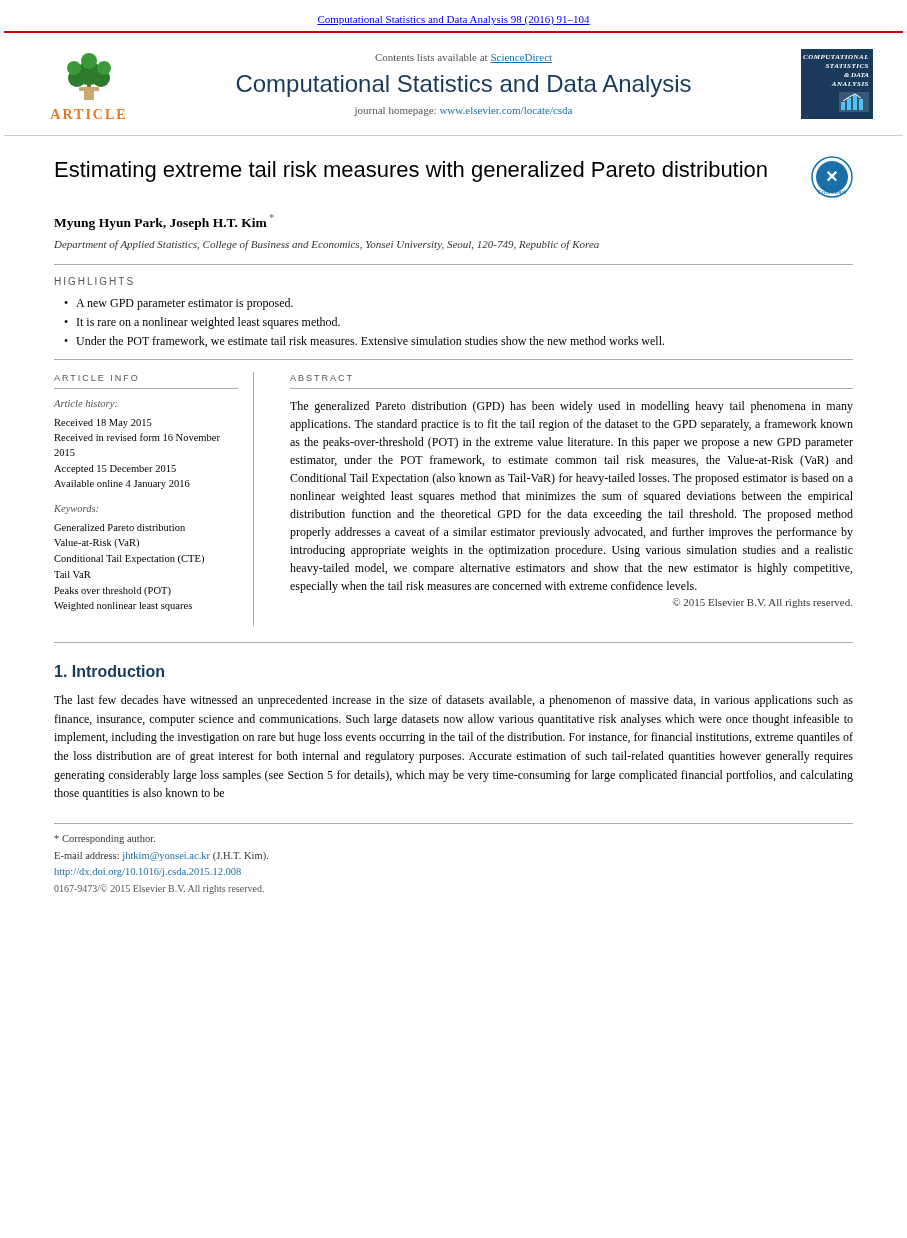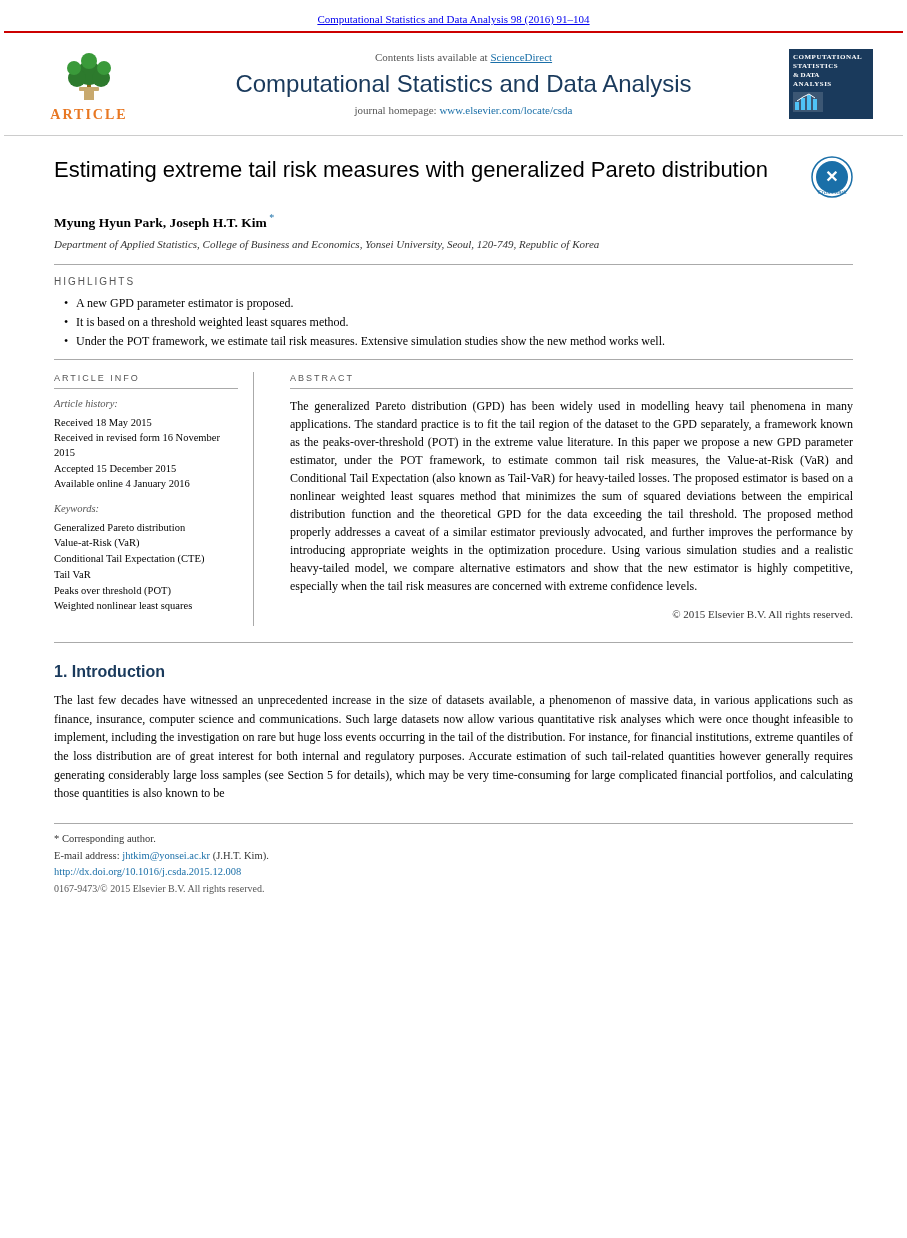--- a/index.html
+++ b/index.html
@@ -78,33 +78,34 @@
       color: #1a6fa8;
       text-decoration: none;
     }
     .journal-logo-right {
       width: 90px;
       flex-shrink: 0;
       display: flex;
       justify-content: flex-end;
     }
     .csda-box {
-      width: 84px;
+      width: 72px;
       height: 70px;
       background: #1a3a5c;
       color: white;
       font-size: 8px;
       display: flex;
       flex-direction: column;
       justify-content: center;
-      align-items: flex-start;
+      align-items: flex-end;
       text-align: center;
       padding: 4px;
       line-height: 1.3;
       font-weight: bold;
+      font-style: italic;
     }
 
     
     .main-content {
       padding: 20px 50px 20px 50px;
     }
 
     
     .article-title-section {
       display: flex;
@@ -245,21 +246,21 @@
       padding-bottom: 3px;
     }
     .abstract-text {
       font-size: 12px;
       line-height: 1.5;
       text-align: justify;
     }
     .copyright {
       font-size: 11px;
       text-align: right;
-      margin-top: 12px;
+      margin-top: 0;
       color: #333;
     }
 
     
     .intro-section {
       margin-top: 18px;
     }
     .intro-heading {
       font-size: 16px;
       font-weight: bold;
@@ -382,21 +383,21 @@
       <span class="author-name">Joseph H.T. Kim</span><span class="superscript"> *</span>
     </div>
     <div class="affiliation">Department of Applied Statistics, College of Business and Economics, Yonsei University, Seoul, 120-749, Republic of Korea</div>
 
     <hr class="section-divider">
 
     <div class="highlights-section">
       <div class="section-label">HIGHLIGHTS</div>
       <ul class="highlights-list">
         <li>A new GPD parameter estimator is proposed.</li>
-        <li>It is based on a threshold weighted least squares method.</li>
+        <li>It is rare on a nonlinear weighted least squares method.</li>
         <li>Under the POT framework, we estimate tail risk measures. Extensive simulation studies show the new method works well.</li>
       </ul>
     </div>
 
     <hr class="section-divider">
 
     <div class="two-col">
 
       <div class="left-col">
         <div class="article-info-section">

